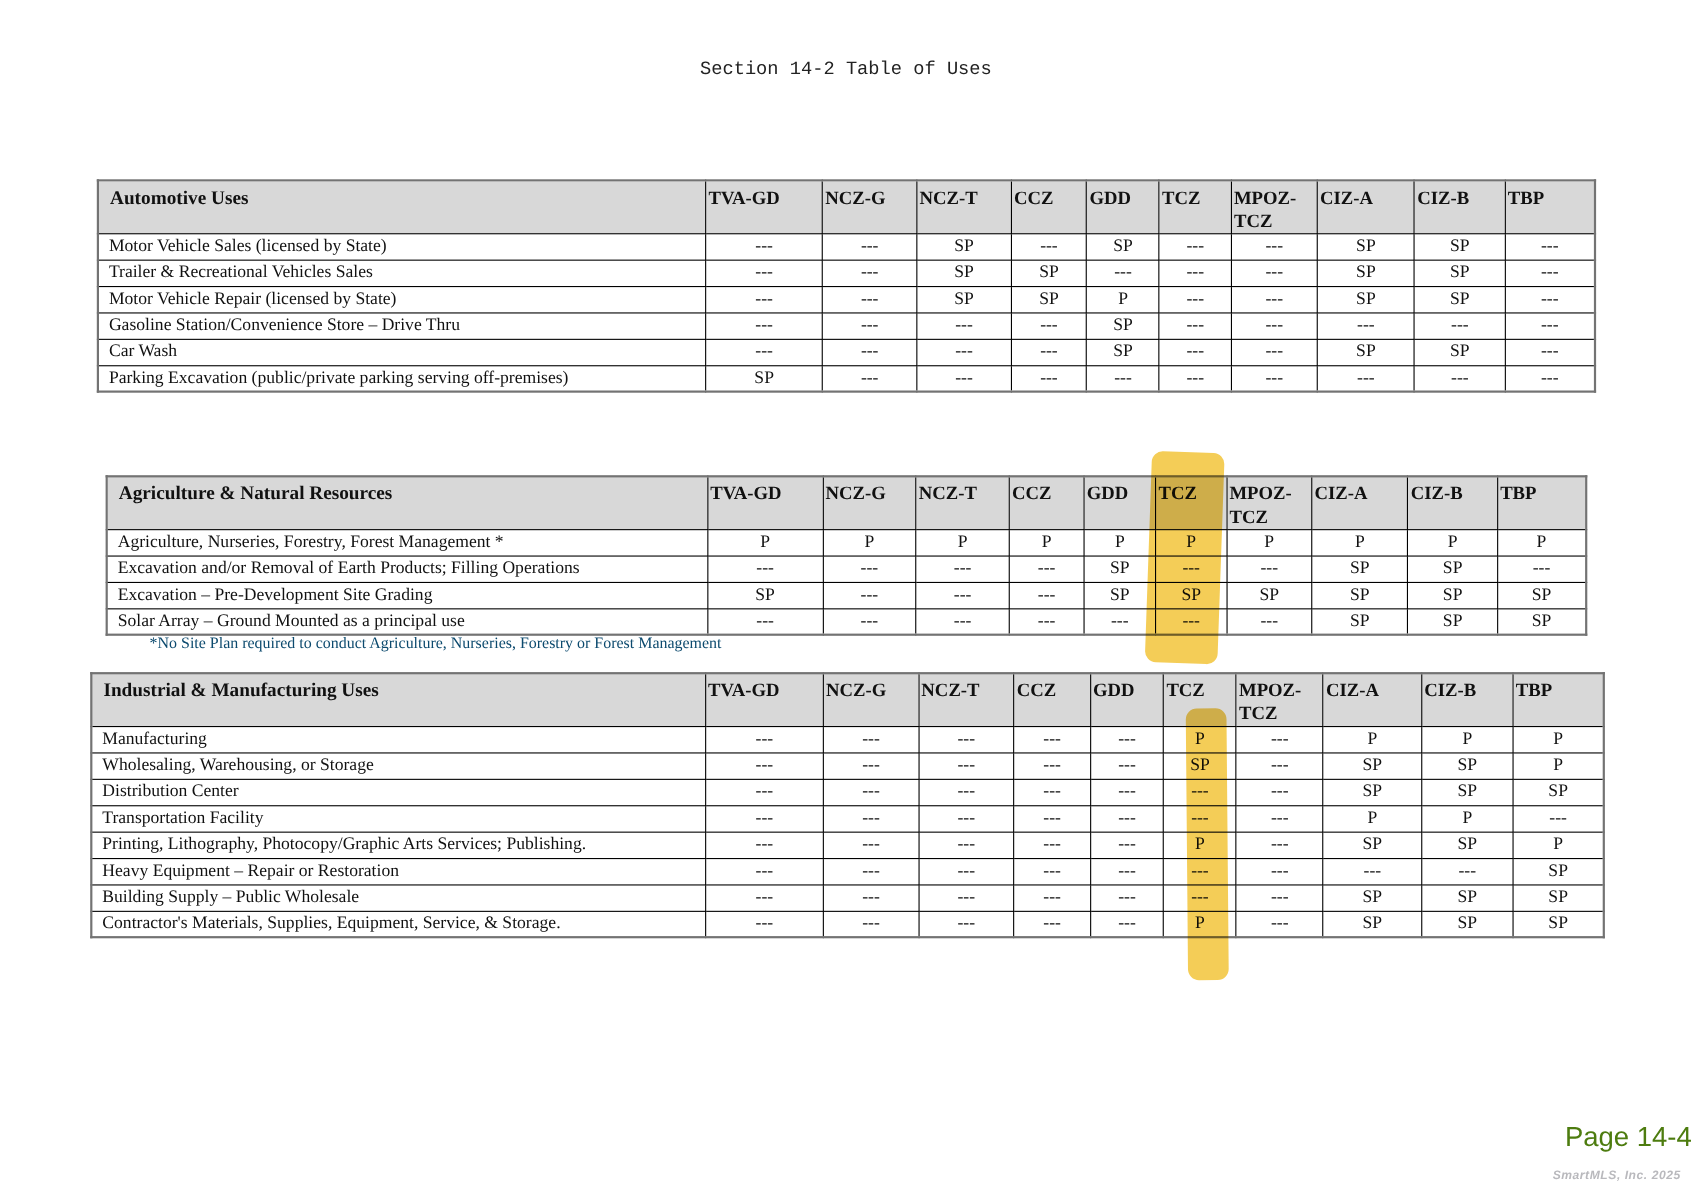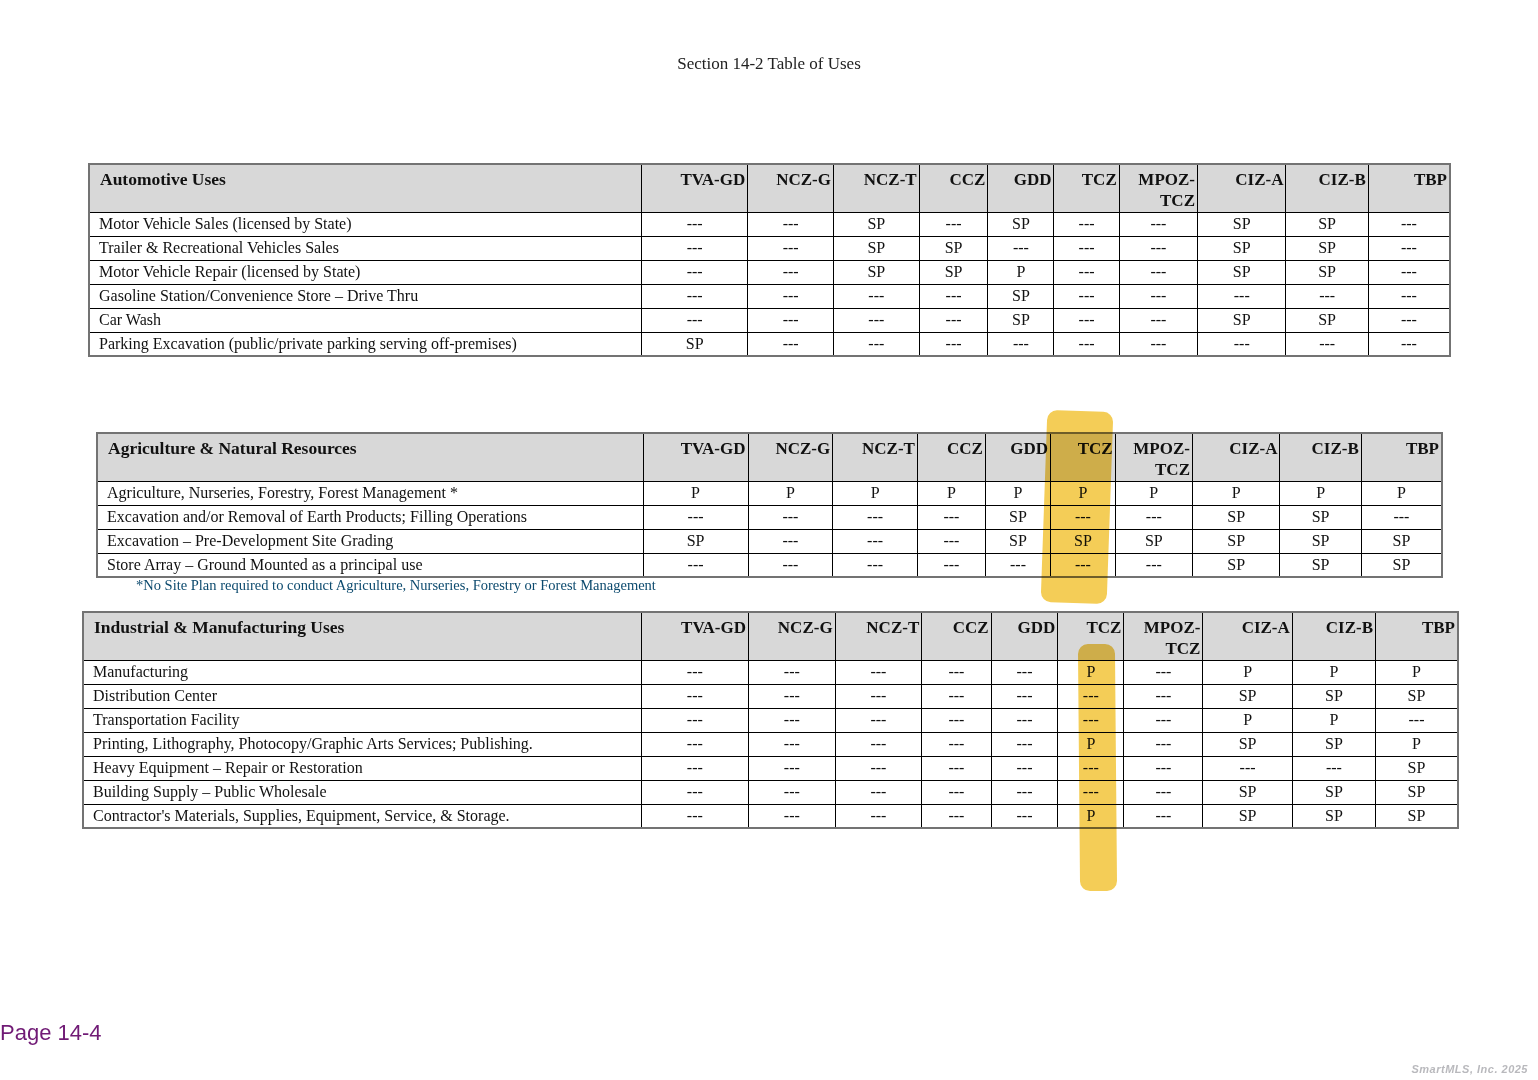--- a/index.html
+++ b/index.html
@@ -2,46 +2,46 @@
 <html><head>
 <meta charset="utf-8">
 <style>
   html, body { margin:0; padding:0; }
   body {
     width:1538px; height:1080px; background:#ffffff; position:relative;
     font-family:"Liberation Serif", serif; color:#111; overflow:hidden;
   }
   .doc-header {
     position:absolute; top:54px; left:0; width:100%; text-align:center;
-    font-family:Liberation Serif, serif; font-size:17px; color:#222;
+    font-family:Liberation Mono, monospace; font-size:17px; color:#222;
   }
   section.use-table { position:absolute; }
   .t1 { left:88px;  top:163px; width:1363px; }
   .t2 { left:96px;  top:432px; width:1347px; }
   .t3 { left:82px;  top:611px; width:1377px; }
   table {
     border-collapse:collapse; width:100%; table-layout:fixed;
     border:2px solid #737373;
   }
   th, td { border:1px solid #000; box-sizing:border-box; overflow:hidden; }
   th {
-    background:#d8d8d8; font-weight:bold; font-size:17px; text-align:right;
+    background:#d8d8d8; font-weight:bold; font-size:17px; text-align:left;
     vertical-align:top; padding:4px 2px 0; height:47px;
     white-space:pre-line; line-height:1.25;
   }
   th.cat { text-align:left; padding-left:10px; font-size:17.5px; white-space:nowrap; }
   td {
     height:24px; font-size:16px; text-align:center; padding:0 2px; line-height:1.1;
     white-space:nowrap;
   }
   td.use { text-align:left; padding-left:9px; }
   .footnote { position:absolute; left:136px; top:577px; font-size:14.5px; color:#0c4a6e; }
   .page-number {
-    position:absolute; top:1020px; left:0; width:100%; text-align:left;
-    font-family:"Liberation Sans", sans-serif; font-size:22px; color:#701a75;
+    position:absolute; top:1020px; left:0; width:100%; text-align:right;
+    font-family:"Liberation Sans", sans-serif; font-size:25px; color:#4d7c0f;
   }
   .watermark {
     position:absolute; right:10px; bottom:5px;
     font-family:"Liberation Sans", sans-serif; font-size:11px; font-weight:bold;
     color:#b9b9bd; letter-spacing:0.5px;font-style:italic;
   }
   .highlight {
     position:absolute; mix-blend-mode:multiply; pointer-events:none;
     border-radius:10px; opacity:0.82;
   }
@@ -232,21 +232,21 @@
           <td>---</td>
           <td>---</td>
           <td>SP</td>
           <td>SP</td>
           <td>SP</td>
           <td>SP</td>
           <td>SP</td>
           <td>SP</td>
         </tr>
         <tr>
-          <td class="use">Store Array – Ground Mounted as a principal use</td>
+          <td class="use">Solar Array – Ground Mounted as a principal use</td>
           <td>---</td>
           <td>---</td>
           <td>---</td>
           <td>---</td>
           <td>---</td>
           <td>---</td>
           <td>---</td>
           <td>SP</td>
           <td>SP</td>
           <td>SP</td>
@@ -296,20 +296,33 @@
           <td>---</td>
           <td>---</td>
           <td>---</td>
           <td>P</td>
           <td>---</td>
           <td>P</td>
           <td>P</td>
           <td>P</td>
         </tr>
         <tr>
+          <td class="use">Wholesaling, Warehousing, or Storage</td>
+          <td>---</td>
+          <td>---</td>
+          <td>---</td>
+          <td>---</td>
+          <td>---</td>
+          <td>SP</td>
+          <td>---</td>
+          <td>SP</td>
+          <td>SP</td>
+          <td>P</td>
+        </tr>
+        <tr>
           <td class="use">Distribution Center</td>
           <td>---</td>
           <td>---</td>
           <td>---</td>
           <td>---</td>
           <td>---</td>
           <td>---</td>
           <td>---</td>
           <td>SP</td>
           <td>SP</td>

